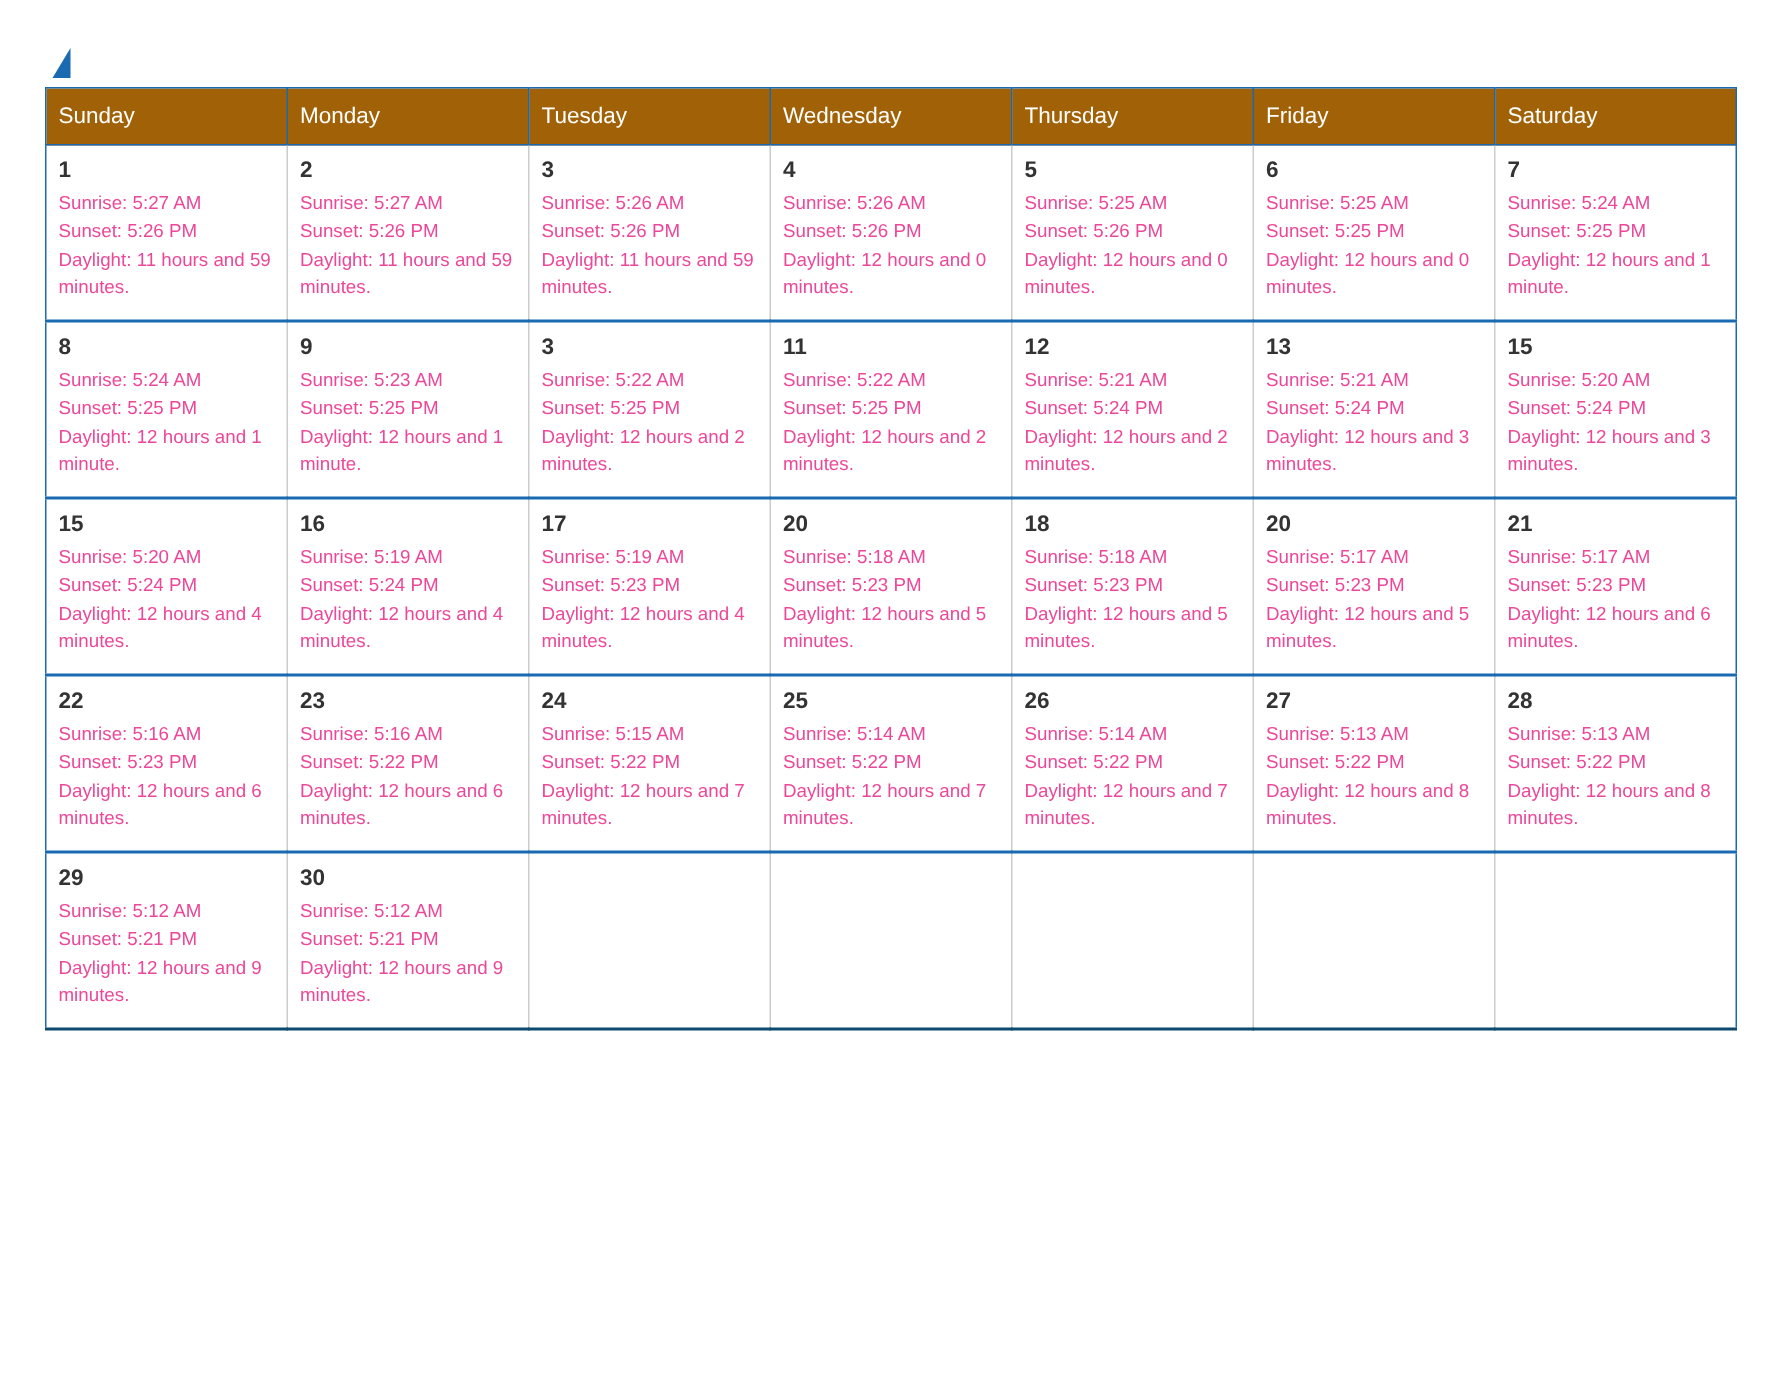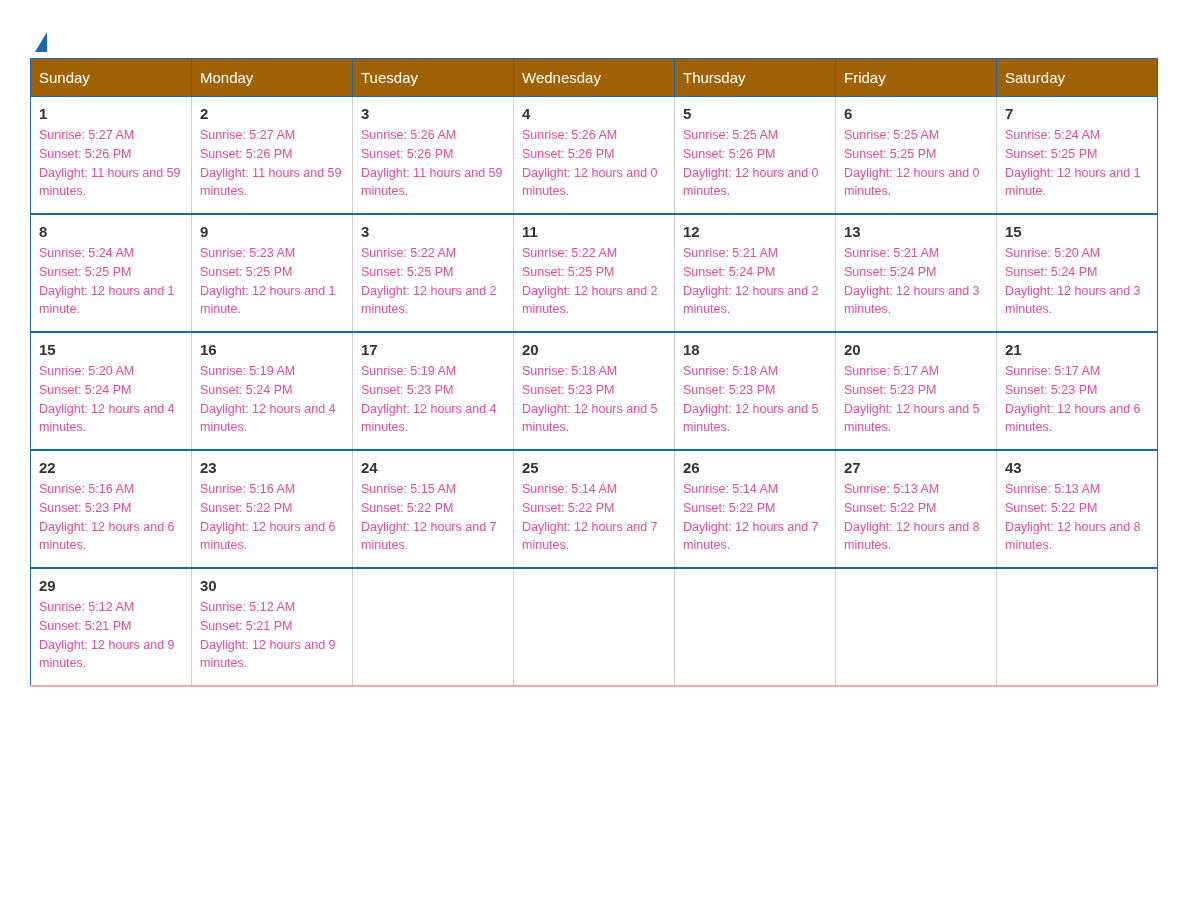--- a/index.html
+++ b/index.html
@@ -105,21 +105,21 @@
     }
     .day-info {
       font-size: 12.5px;
       line-height: 1.5;
       color: #ec4899;
     }
     .empty-cell {
       background: #fff;
     }
     tbody tr:last-child {
-      border-bottom: 2px solid #fca5a5;
+      border-bottom: 2px solid #0c4a6e;
     }
   </style>
 </head>
 <body>
 
 <div class="header-area">
   <div class="logo">
     <div class="logo-general">
       <span></span>
         <span class="logo-triangle"></span>
@@ -254,21 +254,21 @@
         </td>
         <td>
           <div class="day-number">26</div>
           <div class="day-info">Sunrise: 5:14 AM<br>Sunset: 5:22 PM<br>Daylight: 12 hours and 7 minutes.</div>
         </td>
         <td>
           <div class="day-number">27</div>
           <div class="day-info">Sunrise: 5:13 AM<br>Sunset: 5:22 PM<br>Daylight: 12 hours and 8 minutes.</div>
         </td>
         <td>
-          <div class="day-number">43</div>
+          <div class="day-number">28</div>
           <div class="day-info">Sunrise: 5:13 AM<br>Sunset: 5:22 PM<br>Daylight: 12 hours and 8 minutes.</div>
         </td>
       </tr>
       <tr>
         <td>
           <div class="day-number">29</div>
           <div class="day-info">Sunrise: 5:12 AM<br>Sunset: 5:21 PM<br>Daylight: 12 hours and 9 minutes.</div>
         </td>
         <td>
           <div class="day-number">30</div>

